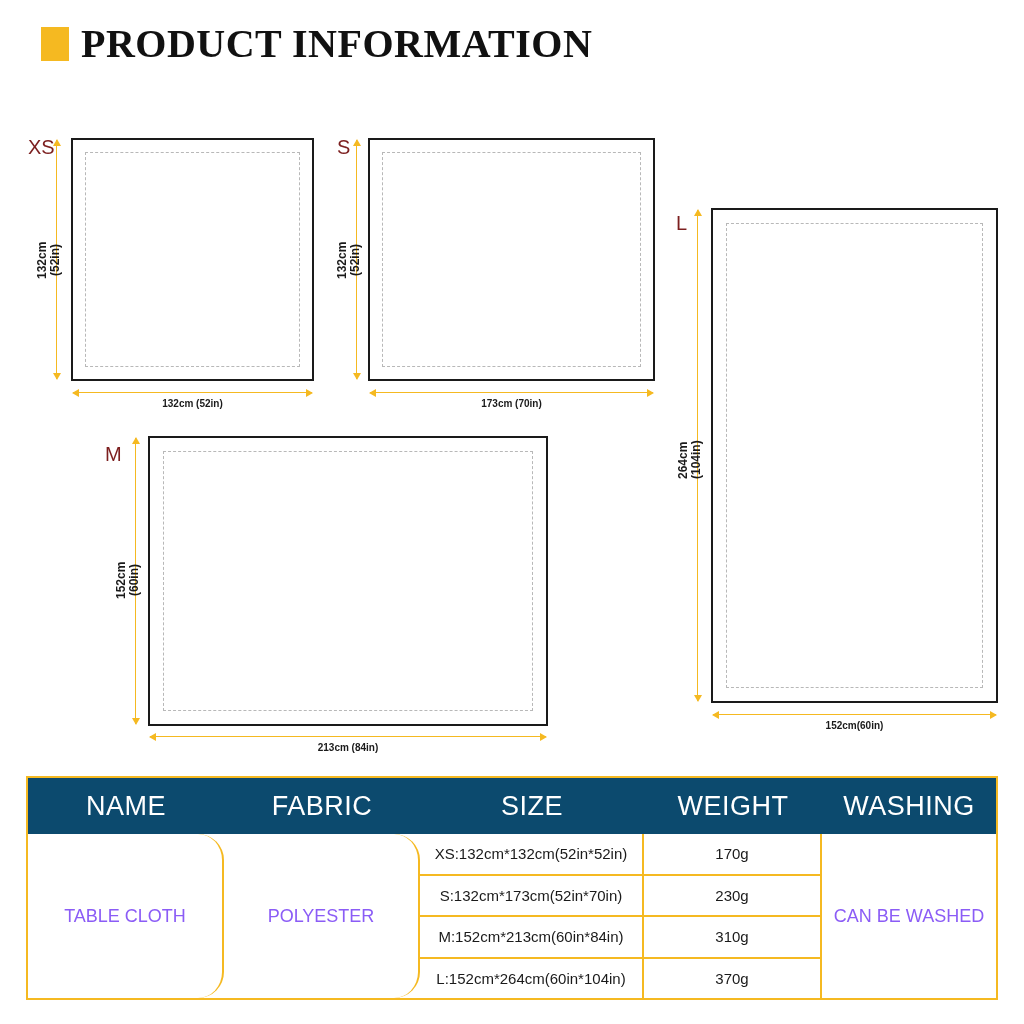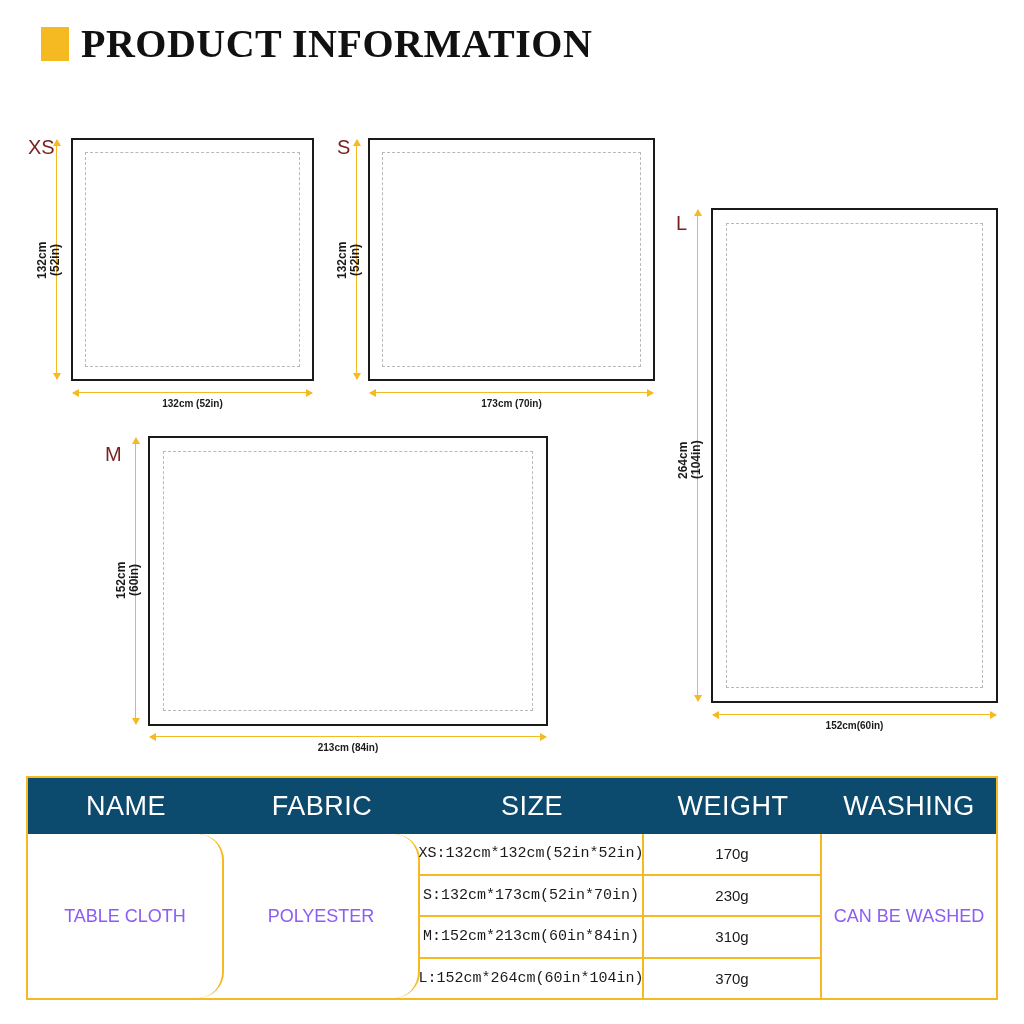--- a/index.html
+++ b/index.html
@@ -88,21 +88,21 @@
   }
   .thead .th {
     display: flex; align-items: center; justify-content: center;
     color: #ffffff; font-size: 27px;
     font-family: "Liberation Sans", sans-serif;
     letter-spacing: 0.5px;
   }
   .tbody { display: flex; height: 164px; }
   .col-name   { width: 196px; }
   .col-fabric { width: 196px; }
-  .col-size   { width: 224px; font-family: Liberation Mono, monospace; }
+  .col-size   { width: 224px; }
   .col-weight { width: 178px; }
   .col-wash   { width: 174px; text-align: center; }
   .cell-static {
     display: flex; align-items: center; justify-content: center;
     font-size: 18px; color: #8b5cf6; border-right: 2px solid #F5B921;
     height: 100%;
     border-radius: 26px;
   }
   .stack { display: flex; flex-direction: column; height: 100%; }
   .stack .row-cell {

